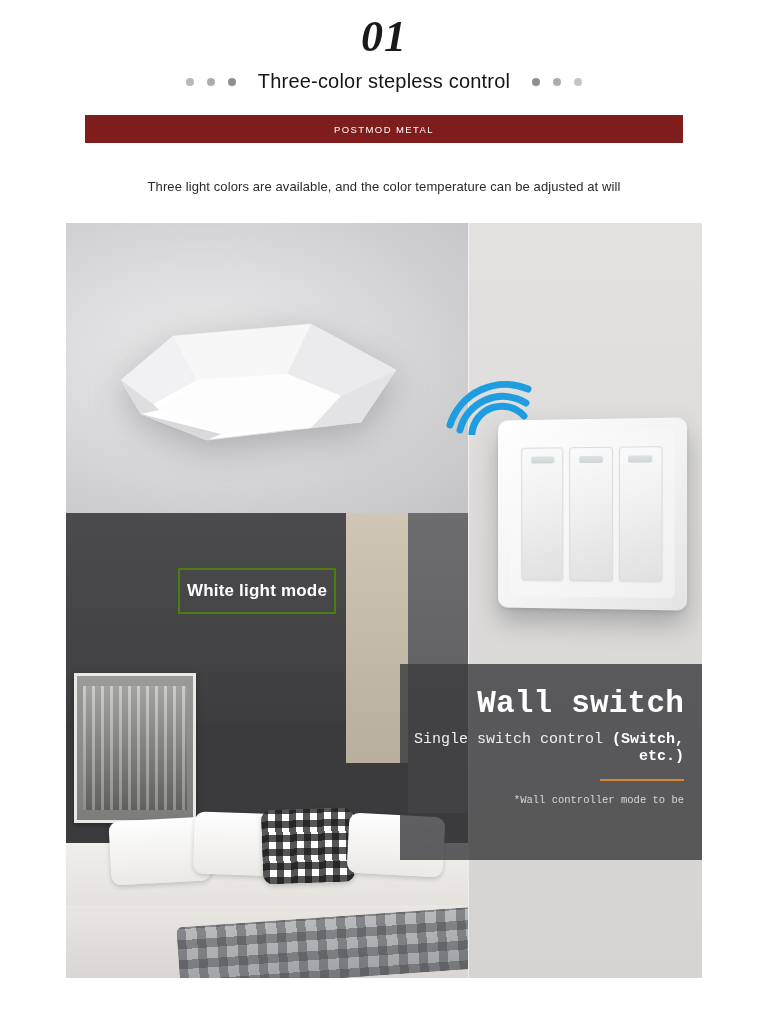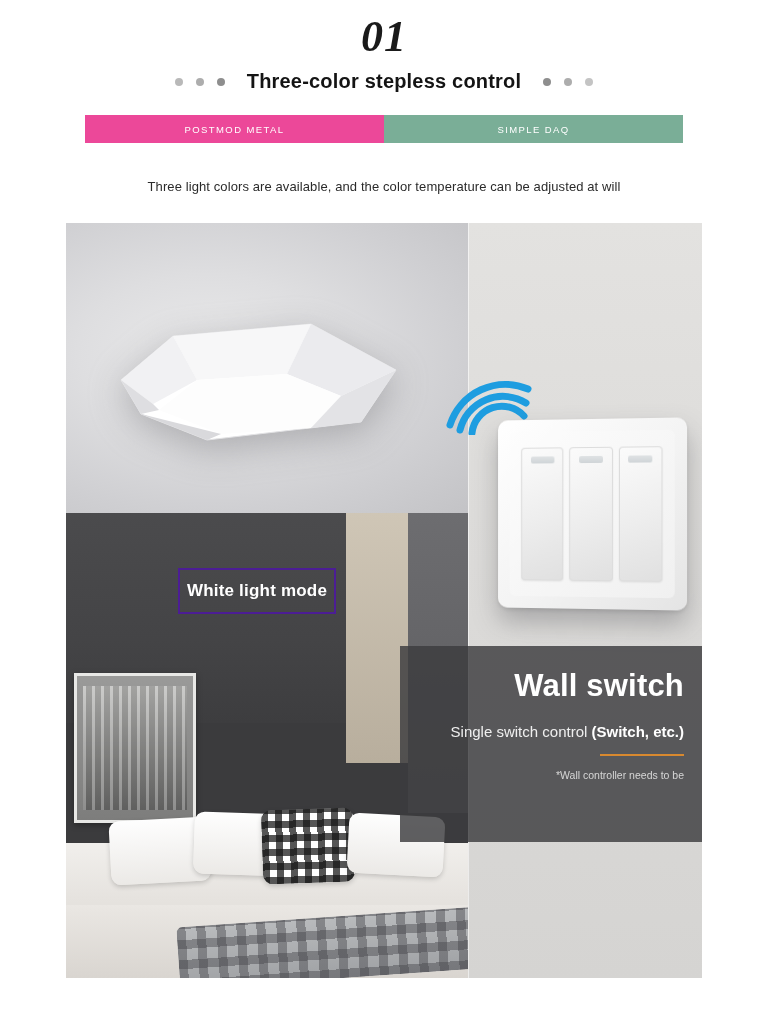--- a/index.html
+++ b/index.html
@@ -39,42 +39,42 @@
   .dots { display: flex; align-items: center; gap: 13px; }
   .dot { width: 8px; height: 8px; border-radius: 50%; background: #b9b9b9; }
   .dot.d2 { background: #adadad; }
   .dot.d3 { background: #8e8e8e; }
   .dots.right .dot:nth-child(1) { background: #8e8e8e; }
   .dots.right .dot:nth-child(2) { background: #adadad; }
   .dots.right .dot:nth-child(3) { background: #c4c4c4; }
   .subtitle {
     font-size: 20px;
     color: #141414;
-    font-weight: 700;
+    font-weight: 400;
     letter-spacing: .2px;
     white-space: nowrap;
   }
 
   
   .bars {
     display: flex;
     width: 598px;
     margin: 22px auto 0;
     height: 28px;
   }
   .bar {
     flex: 1;
     display: flex;
     align-items: center;
     justify-content: center;
     font-size: 9.5px;
     letter-spacing: 1.4px;
     color: #ffffff;
   }
-  .bar.left { background: #ec4899; }
+  .bar.left { background: #7f1d1d; }
   .bar.right { background: #7aae97; }
 
   
   .desc {
     text-align: center;
     font-size: 13px;
     color: #2b2b2b;
     margin-top: 36px;
     letter-spacing: .1px;
   }
@@ -250,50 +250,51 @@
     left: 0; top: 392px;
     width: 402px; height: 73px;
     background: linear-gradient(180deg, #eae7e3 0%, #d9d5d0 100%);
   }
 
   
   .mode-label {
     position: absolute;
     left: 112px; top: 345px;
     width: 158px; height: 46px;
-    border: 2px solid #4c1d95;
+    border: 2px solid #4d7c0f;
     display: flex;
     align-items: center;
     justify-content: center;
     color: #ffffff;
     font-size: 17px;
     font-weight: bold;
     letter-spacing: .2px;
   }
 
   
   .info-panel {
     position: absolute;
-    right: 0; top: 423px;
+    right: 0; top: 441px;
     width: 302px; height: 196px;
     background: rgba(60,60,62,.82);
     padding: 24px 18px 0 0;
     text-align: right;
+    font-family: Liberation Mono, monospace;
   }
   .info-title {
     color: #ffffff;
     font-size: 31px;
     font-weight: bold;
     letter-spacing: .2px;
     line-height: 1.05;
   }
   .info-sub {
     color: #efefef;
     font-size: 15px;
-    margin-top: 20px;
+    margin-top: 10px;
   }
   .info-sub b { font-weight: bold; color: #ffffff; }
   .rule {
     width: 84px; height: 2px;
     background: #d8892f;
     margin: 14px 0 0 auto;
   }
   .info-note {
     color: #d6d6d6;
     font-size: 10.5px;
@@ -317,21 +318,20 @@
     <div class="subtitle">Three-color stepless control</div>
     <div class="dots right">
       <span class="dot"></span>
       <span class="dot"></span>
       <span class="dot"></span>
     </div>
   </div>
 
   <div class="bars">
     <div class="bar left">POSTMOD METAL</div>
-    <div class="bar right">SIMPLE DAQ</div>
   </div>
 
   <div class="desc">Three light colors are available, and the color temperature can be adjusted at will</div>
 
   <div class="photo">
 
     <div class="wall-left"></div>
     <div class="wall-right"></div>
     <div class="wall-seam"></div>
 
@@ -383,18 +383,18 @@
       <div class="blanket"></div>
     </div>
 
     <div class="mode-label">White light mode</div>
 
     <div class="info-panel">
       <div class="info-title">Wall switch</div>
       <div class="info-sub"><span>Single switch control </span><b>(Switch, etc.)</b></div>
       <div class="rule"></div>
       <div class="info-note">
-        <div>*Wall controller needs to be</div>
+        <div>*Wall controller mode to be</div>
       </div>
     </div>
 
   </div>
 </div>
 
 </body></html>

